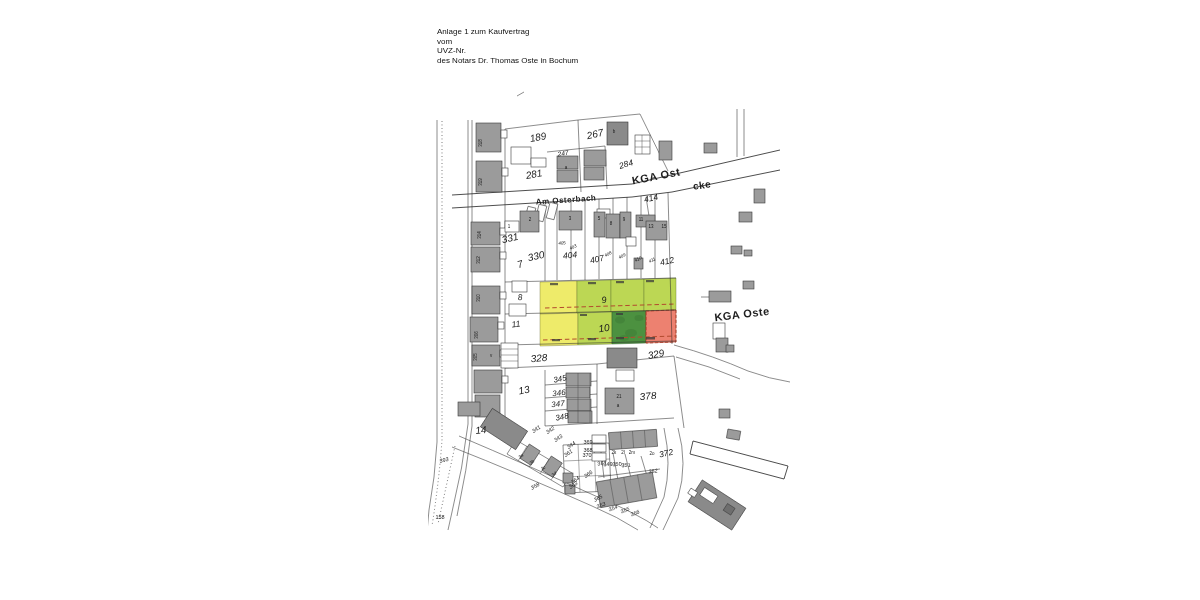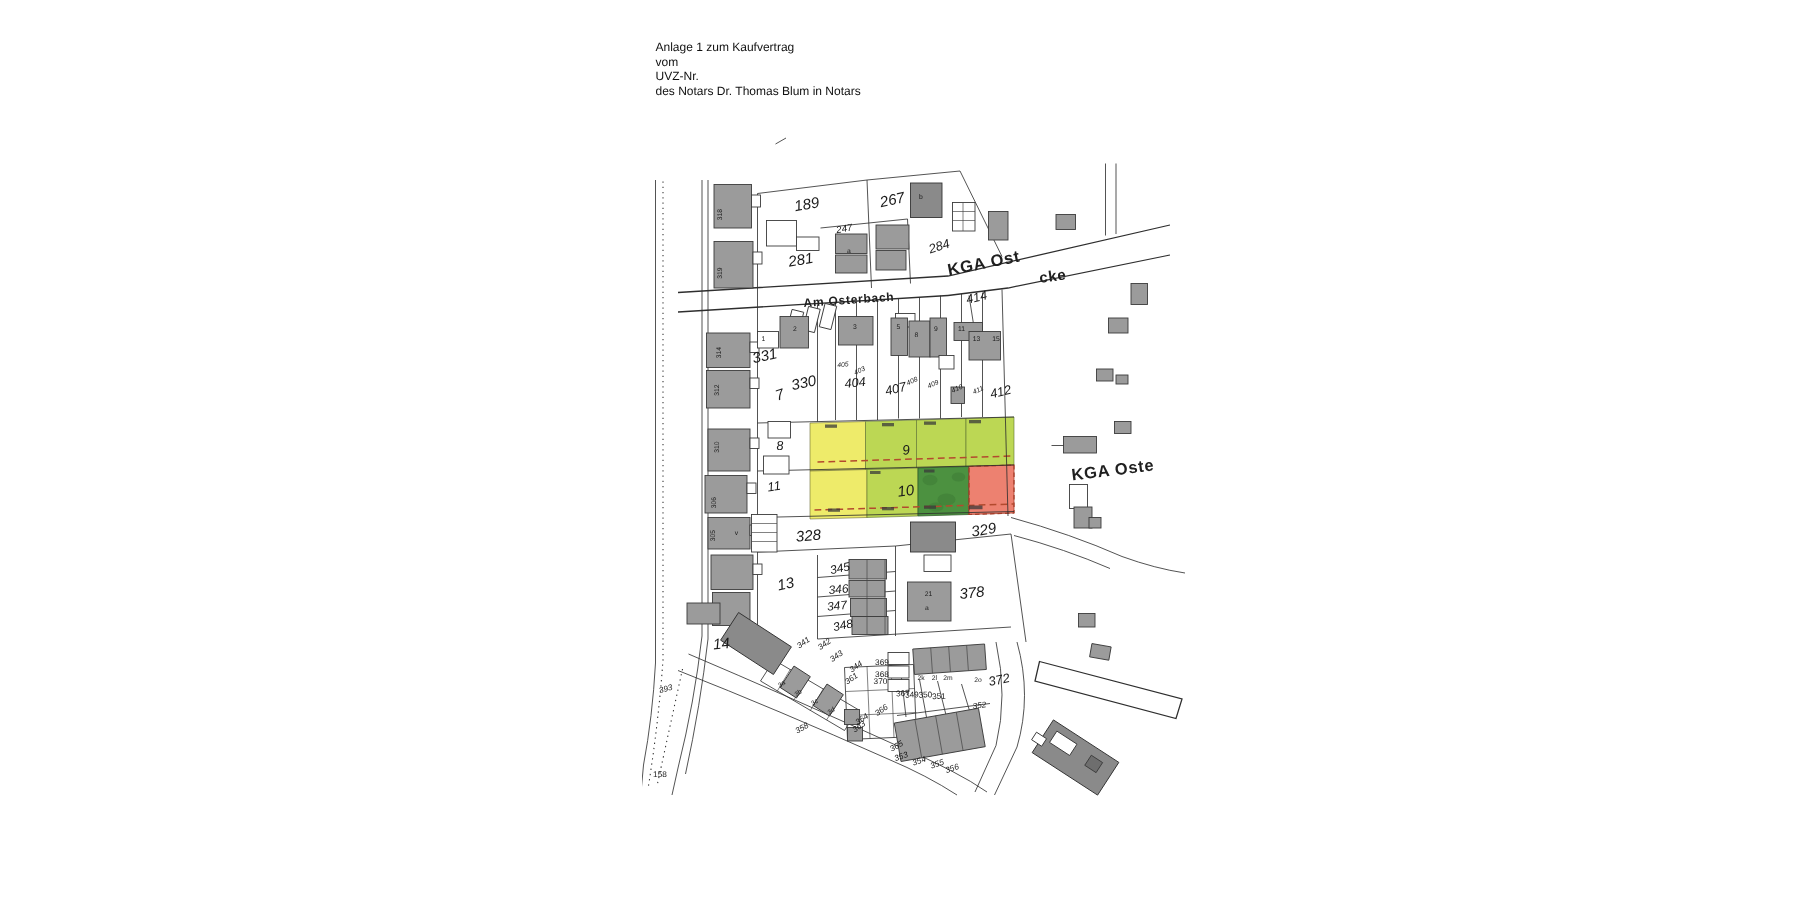--- a/index.html
+++ b/index.html
@@ -39,21 +39,21 @@
 </style>
 </head>
 <body>
 
 <div class="screen">
 
   <div class="hdr">
     <div>Anlage 1 zum Kaufvertrag</div>
     <div>vom</div>
     <div>UVZ-Nr.</div>
-    <div>des Notars Dr. Thomas Blum in Notars</div>
+    <div>des Notars Dr. Thomas Oste in Bochum</div>
   </div>
 
   <div class="maplayer">
     <svg class="map" width="372" height="465" viewBox="428 80 372 465" xmlns="http://www.w3.org/2000/svg">
 
       <g>
         <polygon class="hl-y" points="540,282 577,281 577,313 540,314"></polygon>
         <polygon class="hl-y" points="540,314 578,313 578,345 540,346"></polygon>
         <polygon class="hl-g" points="577,281 611,280 611,312 577,313"></polygon>
         <polygon class="hl-g" points="611,280 644,279 644,311 611,312"></polygon>

